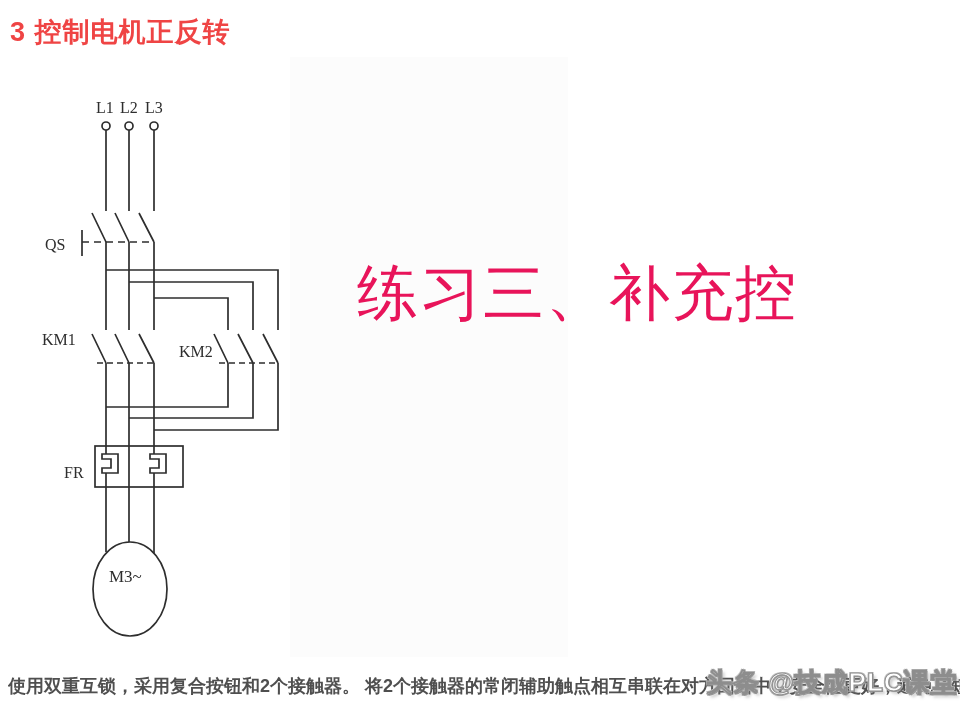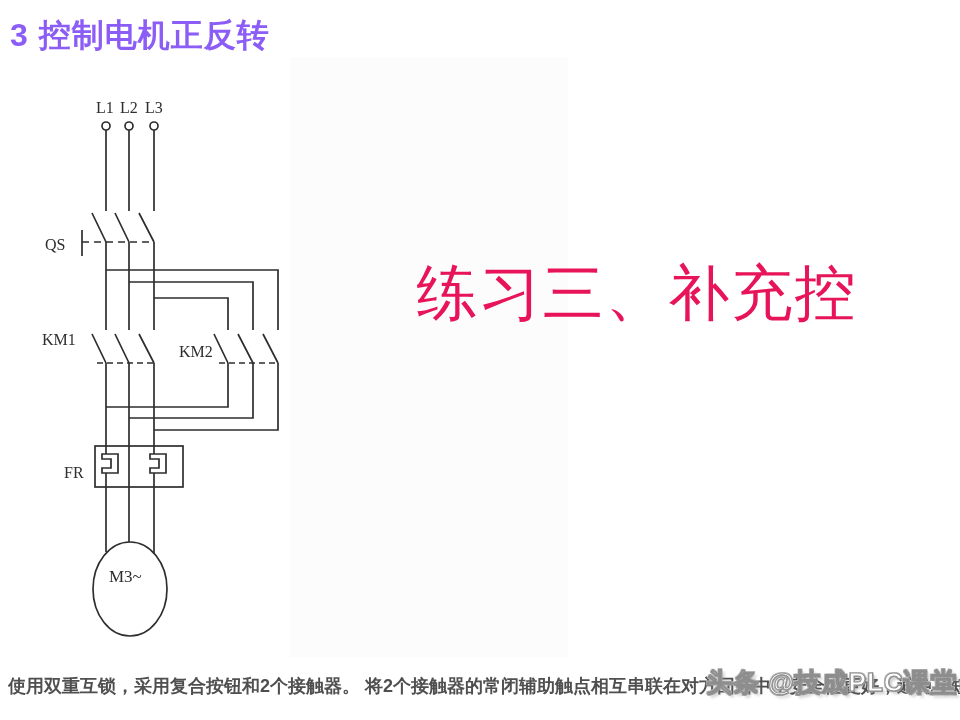--- a/index.html
+++ b/index.html
@@ -7,36 +7,36 @@
     width:960px;height:720px;position:relative;overflow:hidden;
     background:#ffffff;
     font-family:"Liberation Sans",sans-serif;
   }
   .content-panel{
     position:absolute;left:290px;top:57px;width:278px;height:600px;
     background:#fcfcfc;
   }
   .page-title{
     position:absolute;left:10px;top:14px;
-    font-size:32px;font-weight:700;color:#8b5cf6;letter-spacing:1px;
+    font-size:27px;font-weight:700;color:#ef4444;letter-spacing:1px;
     font-family:"Liberation Sans",sans-serif;
   }
   .circuit-svg{
     position:absolute;left:0;top:0;width:960px;height:720px;
     pointer-events:none;
   }
   .circuit-svg text{
     font-family:"Liberation Serif",serif;
     fill:#2e2e2e;
   }
   .headline{
     position:absolute;left:357px;top:255px;width:560px;
     font-family:"Liberation Serif",serif;
     font-size:61px;line-height:78px;font-weight:400;
-    color:#e8145a;letter-spacing:2px;text-align:center;
+    color:#e8145a;letter-spacing:2px;
   }
   .caption{
     position:absolute;left:8px;top:673px;width:952px;
     font-size:18px;line-height:26px;font-weight:600;color:#4f4f4f;
     white-space:nowrap;overflow:hidden;
   }
   .watermark{
     position:absolute;left:706px;top:665px;
     font-size:26px;font-weight:700;letter-spacing:1px;
     color:#ffffff;

